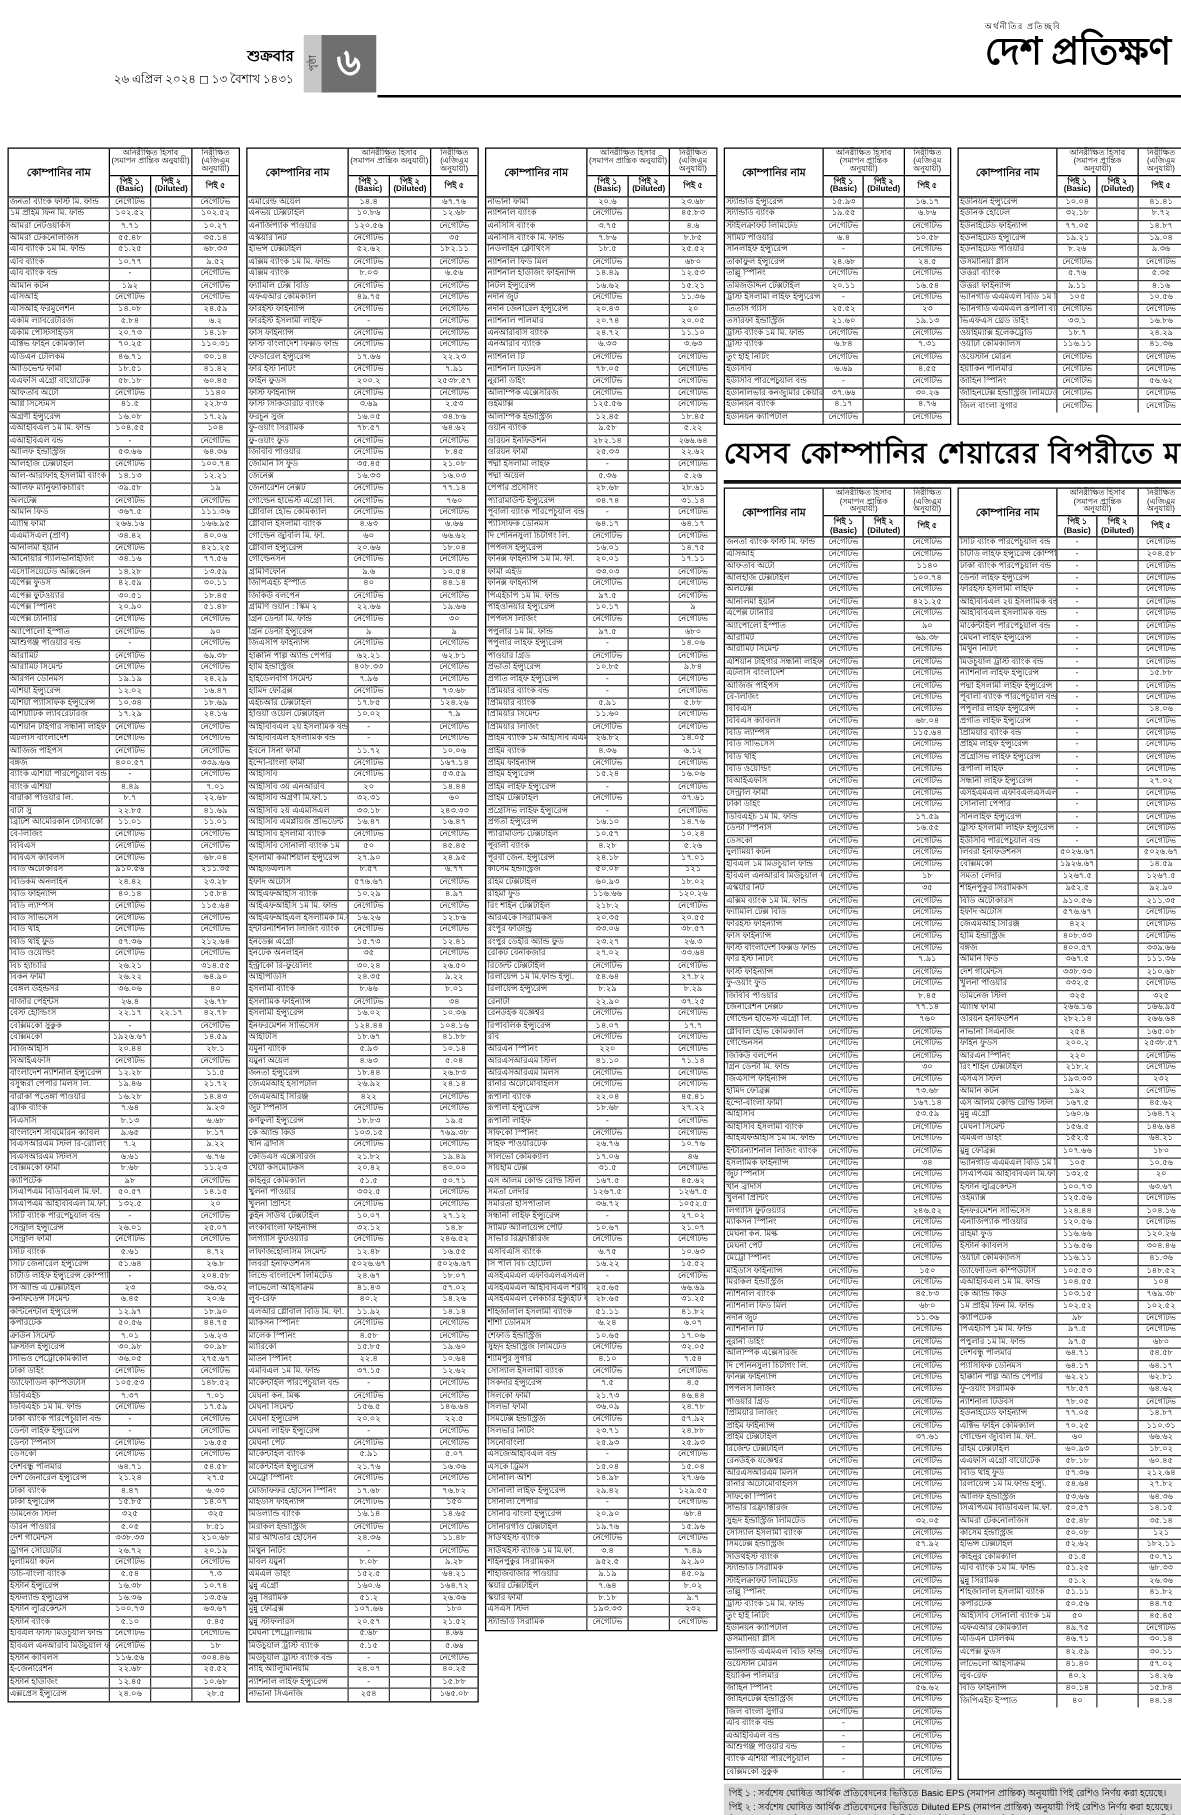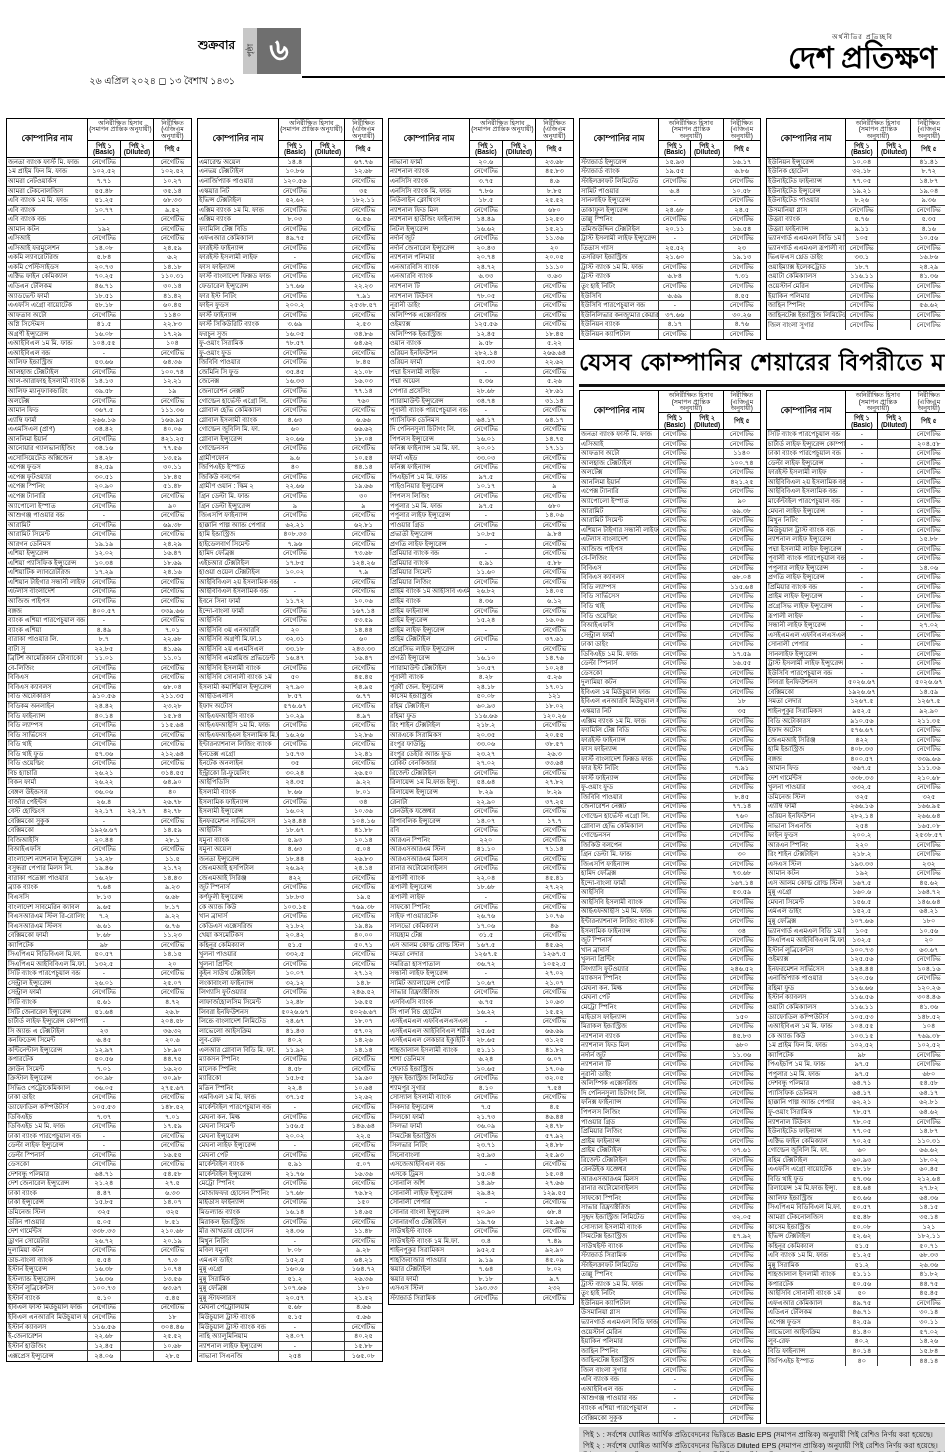--- a/index.html
+++ b/index.html
@@ -5,29 +5,29 @@
   * { margin:0; padding:0; box-sizing:border-box; }
   html,body { background:#e9e9e9; }
   body { font-family:"Liberation Sans", sans-serif; }
   .page { position:relative; width:945px; height:1452px; background:#fff; margin:0 auto;
           overflow:hidden; color:#000; }
 
   
   .masthead { position:relative; height:86px; }
   .date-block { position:absolute; left:40px; top:36px; width:195px; text-align:right; }
   .day { font-weight:bold; font-size:12px; }
-  .date-line { font-size:9.5px; margin-top:18px; }
+  .date-line { font-size:9.5px; margin-top:0;font-family:Liberation Serif, serif; }
   .page-badge { position:absolute; left:243px; top:28px; display:flex; height:46px; }
   .badge-strip { width:14px; background:#c7c7c7; color:#222; display:flex; align-items:center; justify-content:center;
                  writing-mode:vertical-rl; transform:rotate(180deg); font-size:8px; }
   .badge-num { width:44px; background:#6f6f6f; color:#fff; font-size:30px; font-weight:bold;
                display:flex; align-items:center; justify-content:center; }
   .section-title { position:absolute; left:302px; top:36px; font-size:21px; font-weight:bold; letter-spacing:.5px; }
   .mast-rule { position:absolute; left:302px; right:0; top:76px; height:2px; background:#000; }
-  .brand { position:absolute; right:8px; top:32px; text-align:center; }
+  .brand { position:absolute; right:8px; top:16px; text-align:left; }
   .brand-tagline { font-size:6.5px; letter-spacing:1px; }
   .brand-name { font-family:"Liberation Serif", serif; font-size:30px; font-weight:bold; line-height:1; }
 
   
   .headline-bar { margin:0 6px; border:2px solid #111; outline:1px solid #111; outline-offset:1px;
                   padding:2px 6px; font-size:21px; font-weight:bold; letter-spacing:.3px; }
 
   
   .content { position:absolute; left:6px; right:6px; top:118px; bottom:4px; display:flex; gap:5px; }
   .main-col { width:186px; flex:0 0 auto; }

